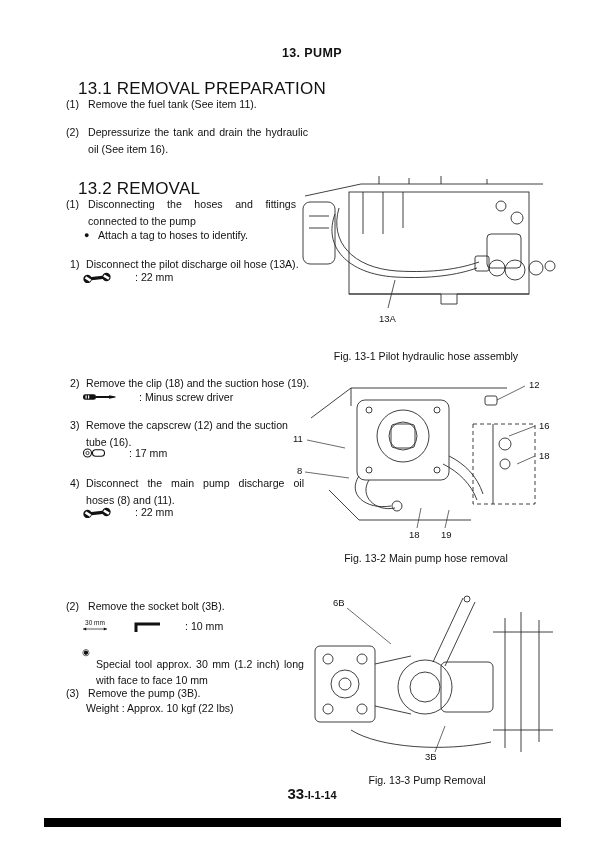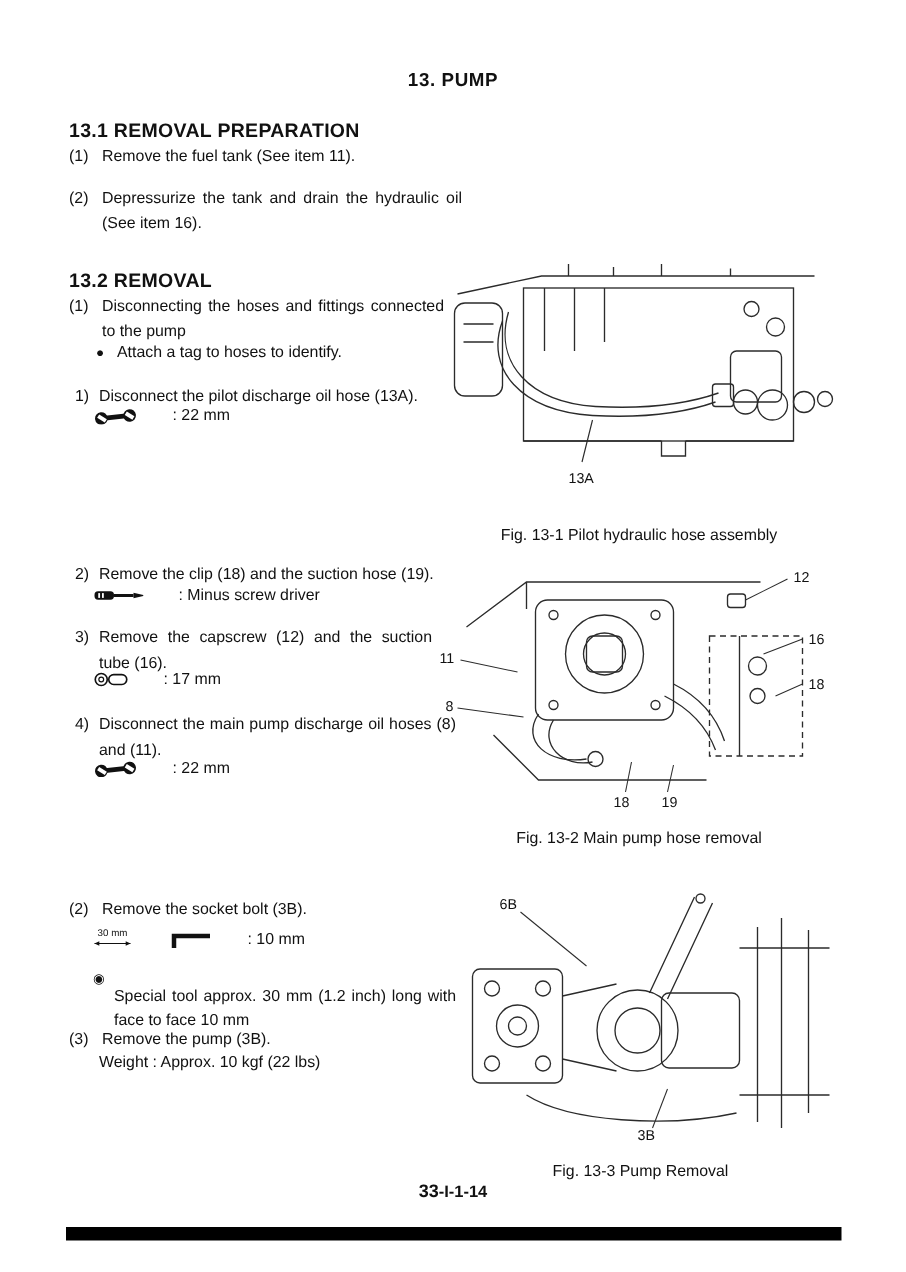--- a/index.html
+++ b/index.html
@@ -1,36 +1,36 @@
 <!DOCTYPE html>
 <html><head>
 <meta charset="utf-8">
 <style>
   * { margin:0; padding:0; box-sizing:border-box; }
   html,body { background:#fff; }
   body { font-family:"Liberation Sans", sans-serif; color:#111; }
   .page { position:relative; width:604px; height:848px; background:#fff; overflow:hidden; }
-  .abs { position:absolute; }
+  .abs { position:absolute;padding-left:20px; }
   .h1 { width:604px; text-align:center; font-size:12.5px; font-weight:bold; letter-spacing:.4px; }
-  .h2 { font-size:13px; font-weight:bold; letter-spacing:.2px; }
+  .h2 { font-size:17px; font-weight:normal; letter-spacing:.2px;margin-left:12px; }
   .step { display:flex; align-items:flex-start; font-size:10.6px; line-height:1.58; }
   .step .num { flex:0 0 22px; }
   .step .num.sm { flex:0 0 16px; }
   .step .txt { flex:1; text-align:justify; }
   .step.single .txt { text-align:left; }
   .bullet-row { display:flex; font-size:10.6px; line-height:1.5; }
   .bullet-glyph { flex:0 0 14px; font-size:9px; padding-top:1px; }
   .tool { display:flex; align-items:center; gap:23px; font-size:10.6px; }
   .tool .icon { display:inline-flex; align-items:center; }
   .dimcol { display:inline-flex; flex-direction:column; align-items:center; margin-right:1px; }
   .dimtext { font-size:6.5px; line-height:1.1; }
   .fig { position:absolute; }
   .figcap { font-size:10.6px; text-align:center; margin-top:8px; }
   .footer { left:0; width:604px; text-align:center; font-weight:bold; }
-  .f-big { font-size:12px; vertical-align:baseline;margin-top:32px; }
+  .f-big { font-size:15px; vertical-align:baseline;margin-top:32px; }
   .f-small { font-size:11px; vertical-align:baseline; }
   .bar { background:#000; }
   svg text { font-family:"Liberation Sans", sans-serif; }
 </style>
 </head>
 <body>
 
 <div class="page">
 
   <div class="h1 abs" style="top:46px;">13. PUMP</div>

